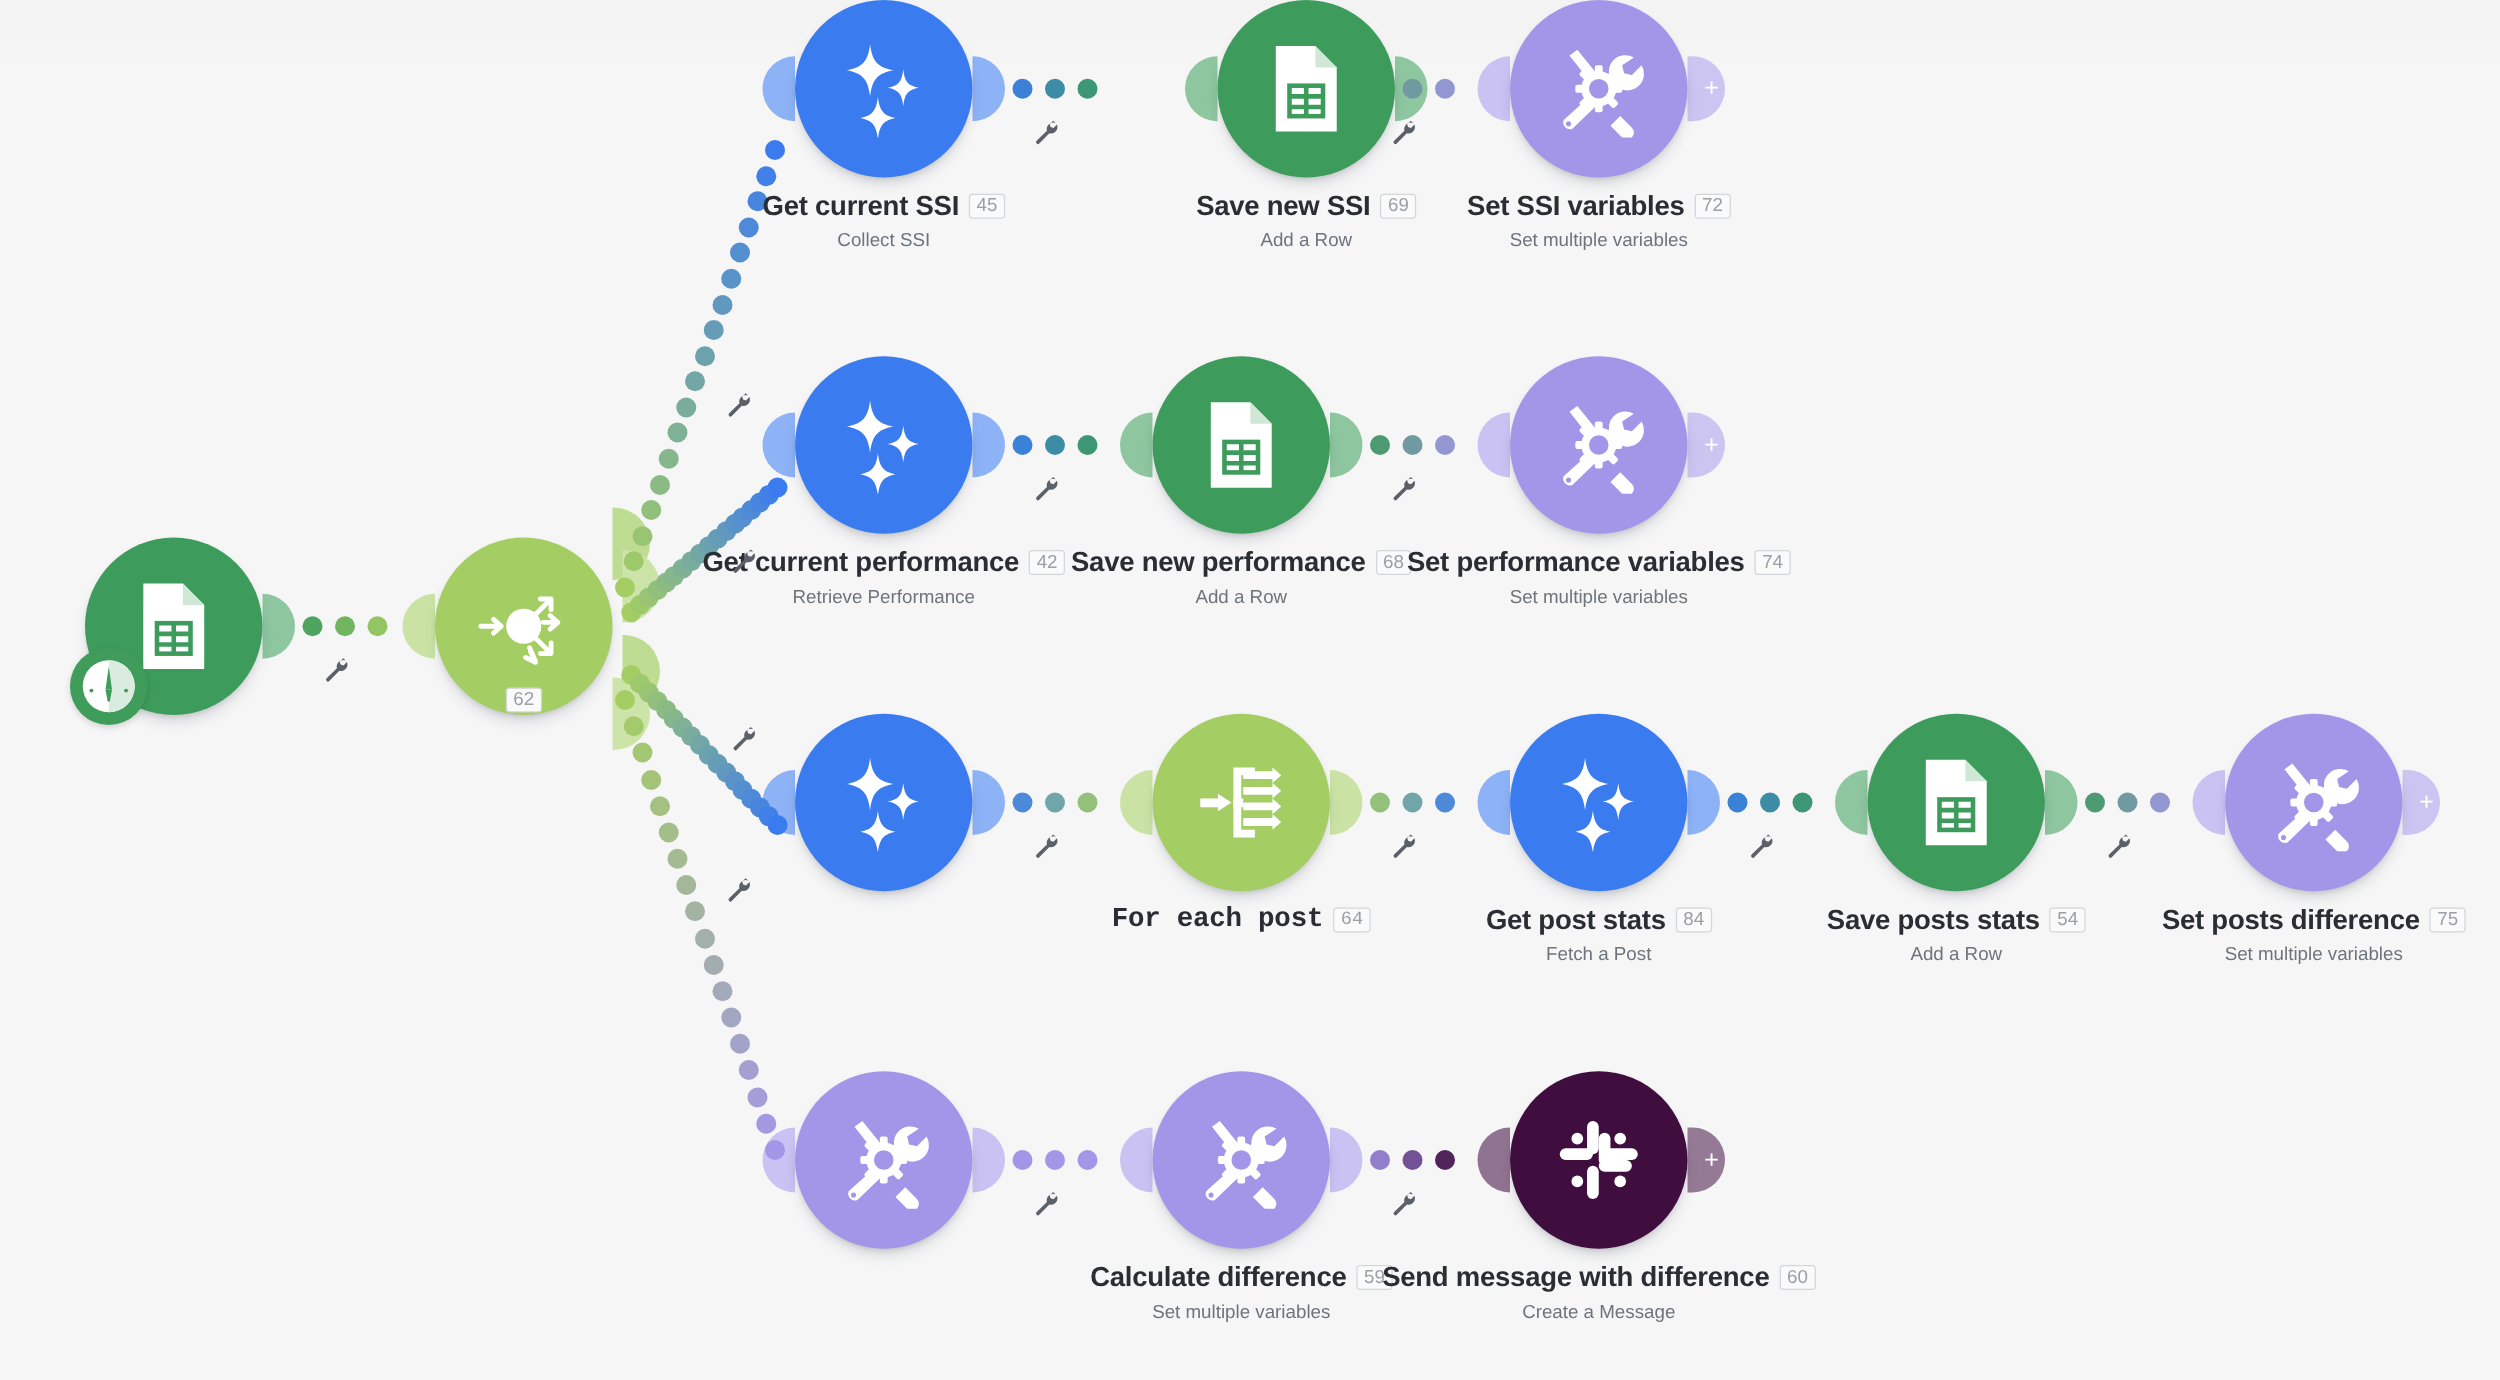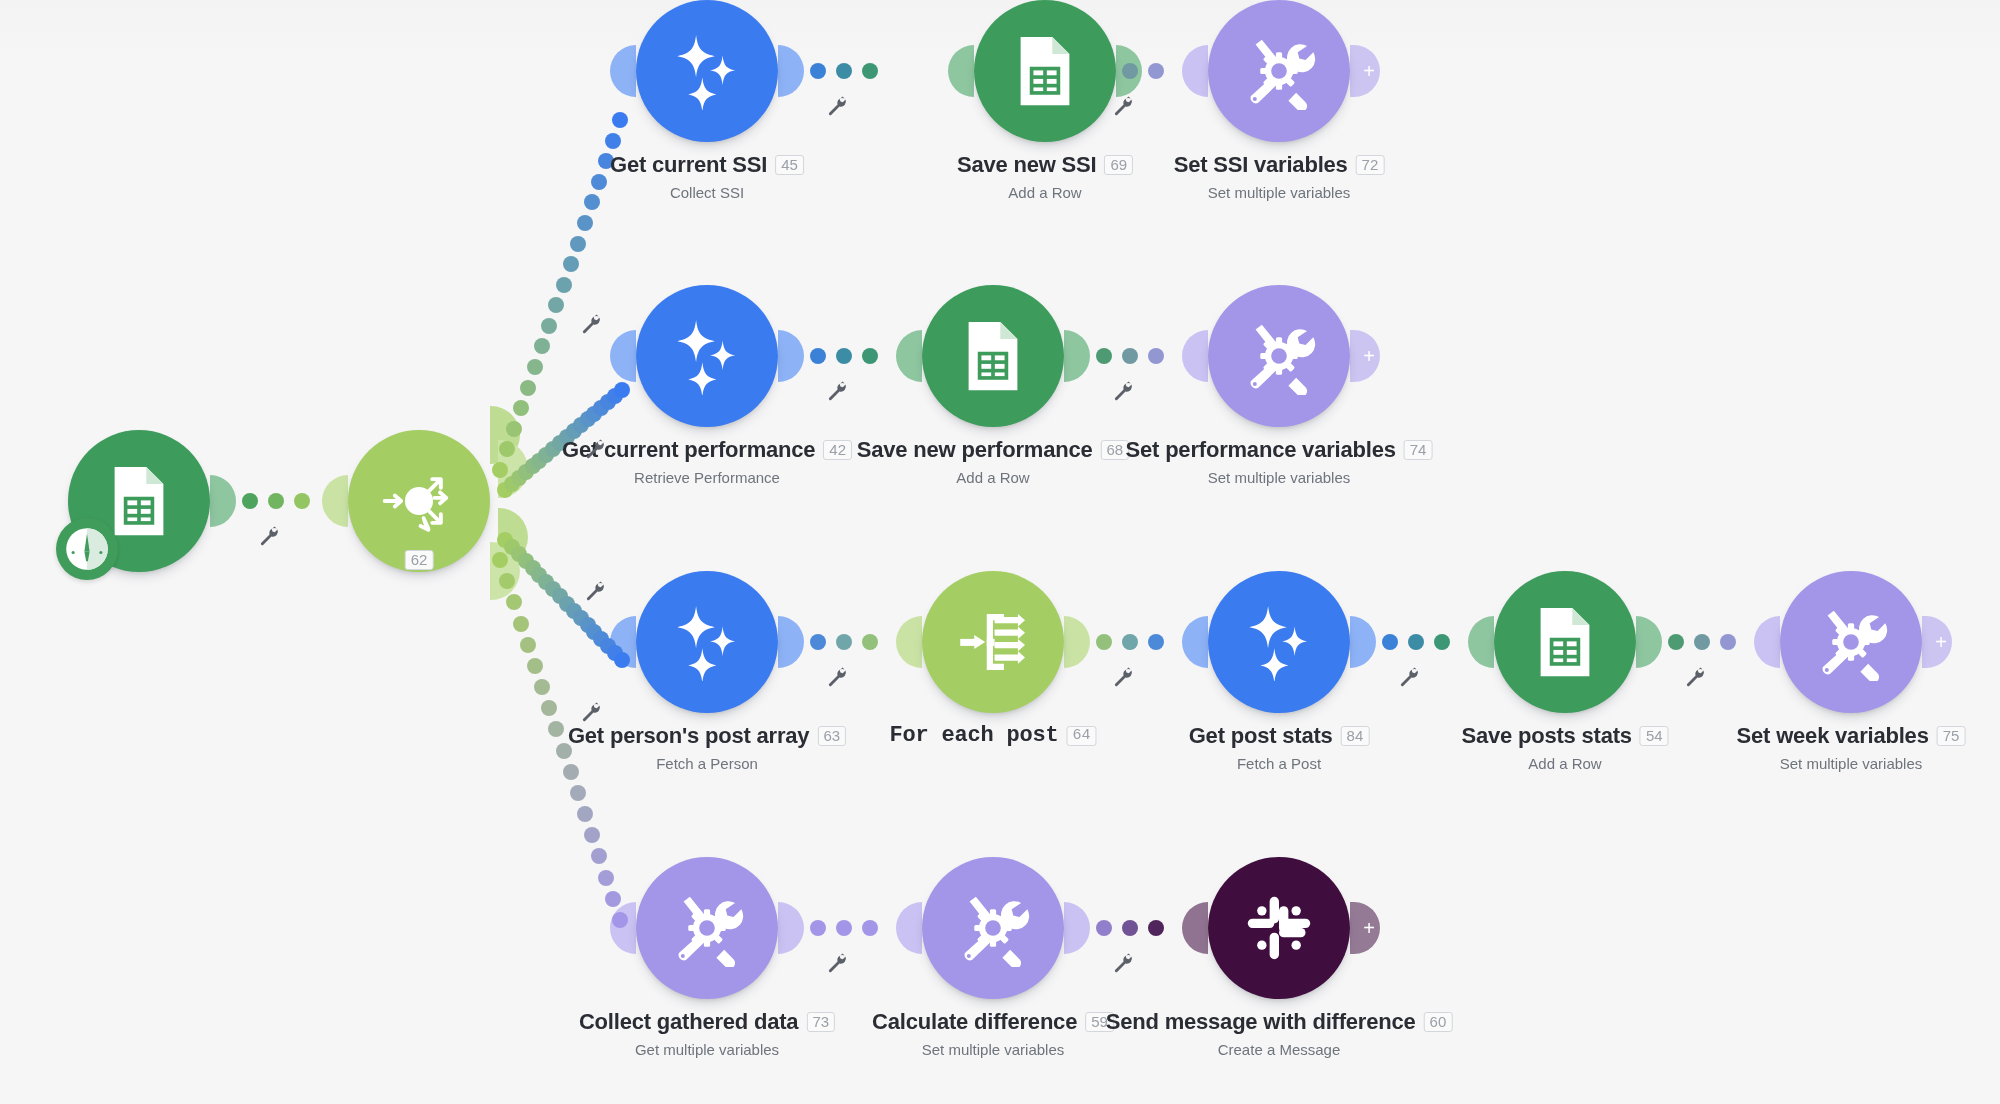--- a/index.html
+++ b/index.html
@@ -339,27 +339,20 @@
     <div class="bubble" style="background:#3b7bf0">
       <svg viewBox="0 0 100 100">
         <g fill="#ffffff">
           <path d="M36 4 C38 22 44 28 60 31 C44 34 38 40 36 58 C34 40 28 34 12 31 C28 28 34 22 36 4 Z"></path>
           <path d="M70 30 C71.4 43 75 47 86 49 C75 51 71.4 55 70 68 C68.6 55 65 51 54 49 C65 47 68.6 43 70 30 Z"></path>
           <path d="M44 58 C45.6 73 50 77.6 62 80 C50 82.4 45.6 87 44 102 C42.4 87 38 82.4 26 80 C38 77.6 42.4 73 44 58 Z"></path>
         </g>
       </svg>
     </div>
 
-    <div class="label">
-      <div class="title-row">
-        <span class="title">Get person's post array</span>
-        <span class="badge">63</span>
-      </div>
-          <div class="subtitle">Fetch a Person</div>
-    </div>
       </div>
       <div class="node" style="left: 922px; top: 571px; font-family: Liberation Mono, monospace;">
     <div class="nub-in" style="background:rgb(202,227,165)"></div>
         <div class="nub-out" style="background:rgb(202,227,165)"></div>
     <div class="bubble" style="background:#a4ce63">
       <svg viewBox="0 0 100 100">
         <g fill="#ffffff">
           <path d="M8 46h20v9H8z"></path>
           <path d="M26 41l14 9-14 9z"></path>
           <path d="M42 14h22v8H50v56h14v8H42z"></path>
@@ -452,21 +445,21 @@
           <rect x="31" y="31" width="8" height="9" rx="2" transform="rotate(-45 35 35)"></rect>
           <rect x="61" y="31" width="8" height="9" rx="2" transform="rotate(45 65 35)"></rect>
           <rect x="31" y="60" width="8" height="9" rx="2" transform="rotate(45 35 65)"></rect>
           <rect x="61" y="60" width="8" height="9" rx="2" transform="rotate(-45 65 65)"></rect>
         </g>
       </svg>
     </div>
 
     <div class="label">
       <div class="title-row">
-        <span class="title">Set week variables</span>
+        <span class="title">Set posts difference</span>
         <span class="badge">75</span>
       </div>
           <div class="subtitle">Set multiple variables</div>
     </div>
       </div>
       <div class="node" style="left: 636px; top: 857px;">
     <div class="nub-in" style="background:rgb(202,194,242)"></div>
         <div class="nub-out" style="background:rgb(202,194,242)"></div>
     <div class="bubble" style="background:#a396e8">
       <svg viewBox="0 0 100 100">
@@ -487,27 +480,20 @@
           <rect x="26" y="46" width="9" height="8" rx="2"></rect>
           <rect x="65" y="46" width="9" height="8" rx="2"></rect>
           <rect x="31" y="31" width="8" height="9" rx="2" transform="rotate(-45 35 35)"></rect>
           <rect x="61" y="31" width="8" height="9" rx="2" transform="rotate(45 65 35)"></rect>
           <rect x="31" y="60" width="8" height="9" rx="2" transform="rotate(45 35 65)"></rect>
           <rect x="61" y="60" width="8" height="9" rx="2" transform="rotate(-45 65 65)"></rect>
         </g>
       </svg>
     </div>
 
-    <div class="label">
-      <div class="title-row">
-        <span class="title">Collect gathered data</span>
-        <span class="badge">73</span>
-      </div>
-          <div class="subtitle">Get multiple variables</div>
-    </div>
       </div>
       <div class="node" style="left: 922px; top: 857px; text-decoration: underline;">
     <div class="nub-in" style="background:rgb(202,194,242)"></div>
         <div class="nub-out" style="background:rgb(202,194,242)"></div>
     <div class="bubble" style="background:#a396e8">
       <svg viewBox="0 0 100 100">
         <g fill="#ffffff">
           <path d="M20 16 L28 10 L54 42 L46 49 Z"></path>
           <path d="M86 18 a17 17 0 0 0 -24 22 L44 58 l10 10 18-18 a17 17 0 0 0 22 -24 l-10 10 -8-2 -2-8 Z"></path>
           <path d="M14 82 a7 7 0 0 0 9 9 L52 63 L44 55 Z"></path>

